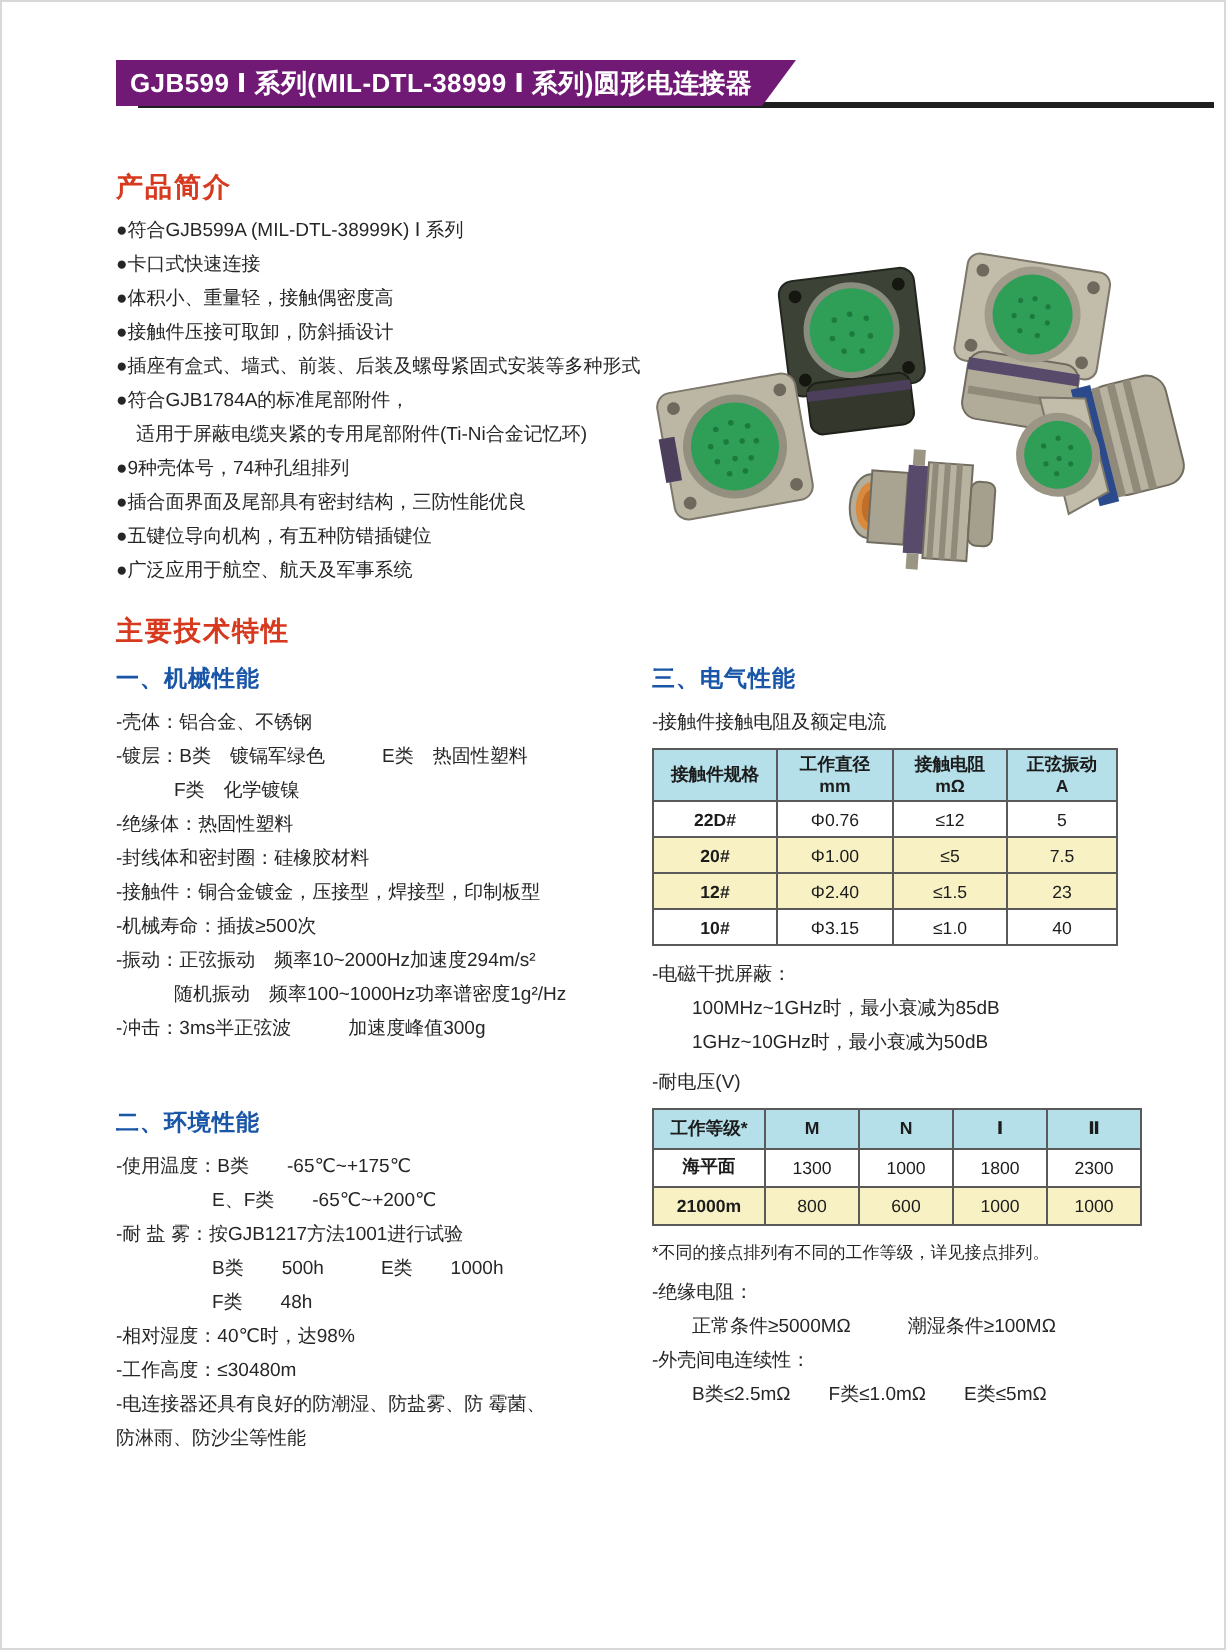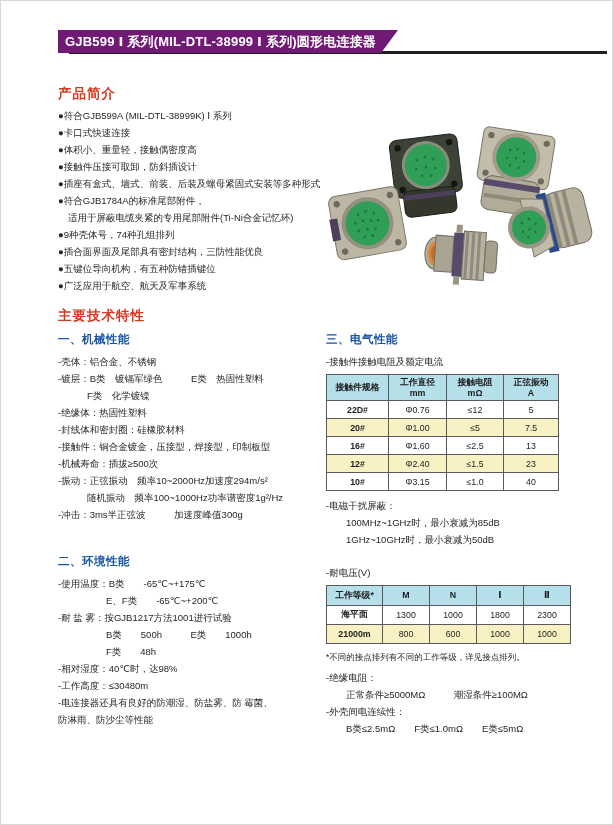--- a/index.html
+++ b/index.html
@@ -266,45 +266,39 @@
           <td>Φ0.76</td>
           <td>≤12</td>
           <td>5</td>
       </tr>
       <tr class="yellow">
         <td>20#</td>
           <td>Φ1.00</td>
           <td>≤5</td>
           <td>7.5</td>
       </tr>
-      <tr>
-        <td>16#</td>
-          <td>Φ1.60</td>
-          <td>≤2.5</td>
-          <td>13</td>
-      </tr>
       <tr class="yellow">
         <td>12#</td>
           <td>Φ2.40</td>
           <td>≤1.5</td>
           <td>23</td>
       </tr>
       <tr>
         <td>10#</td>
           <td>Φ3.15</td>
           <td>≤1.0</td>
           <td>40</td>
       </tr>
     </tbody>
   </table>
 
   <div class="tline">-电磁干扰屏蔽：</div>
   <div class="tline ind2">100MHz~1GHz时，最小衰减为85dB</div>
   <div class="tline ind2">1GHz~10GHz时，最小衰减为50dB</div>
-  <div class="tline" style="margin-top:16px">-耐电压(V)</div>
+  <div class="tline" style="margin-top:3px">-耐电压(V)</div>
 
   <table id="t2">
     <colgroup>
         <col class="c0">
         <col class="cx">
         <col class="cx">
         <col class="cx">
         <col class="cx">
       </colgroup>
     <thead>

